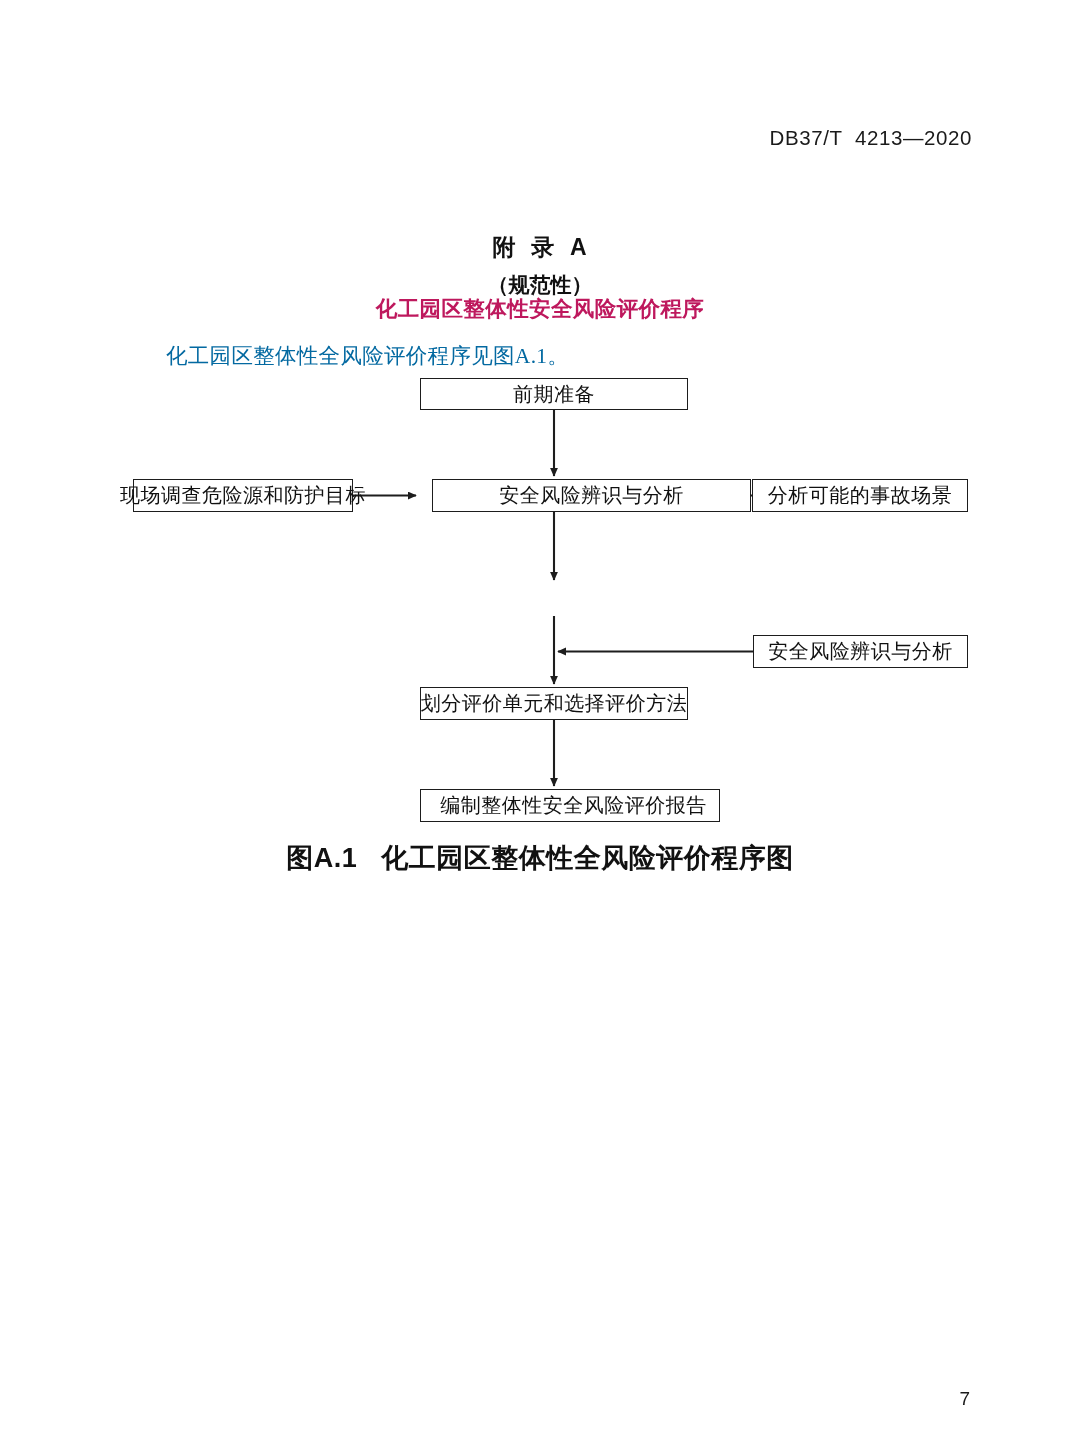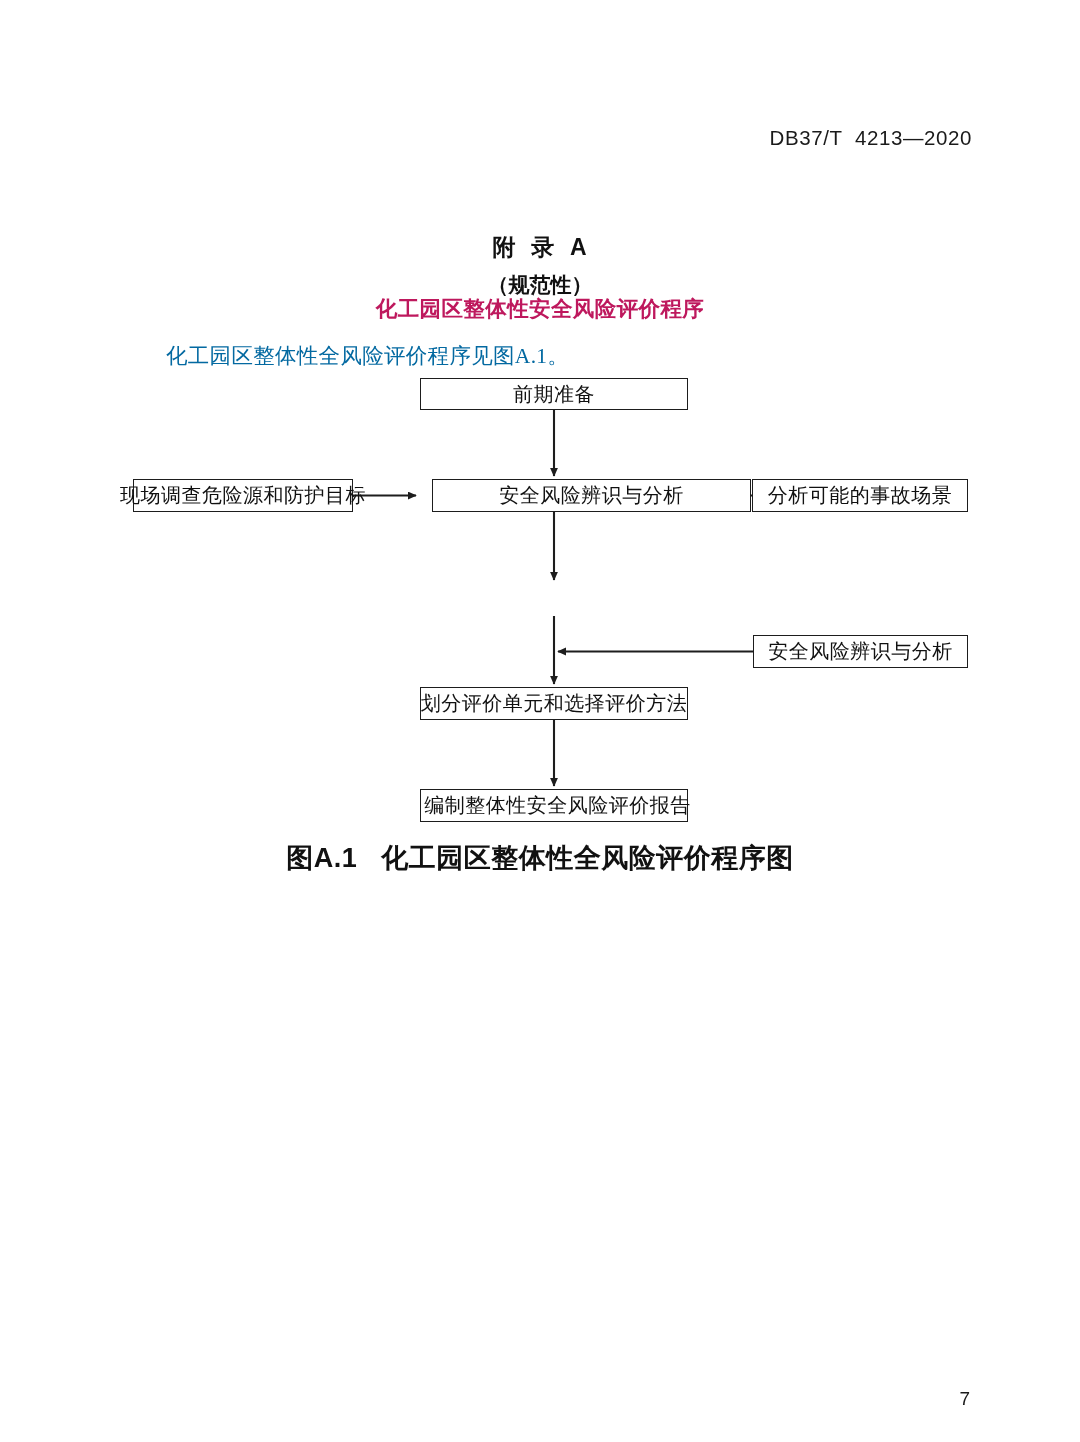--- a/index.html
+++ b/index.html
@@ -104,21 +104,21 @@
     white-space: nowrap;
     pointer-events: auto;
   }
   .n-prep      { left: 420px;  top: 378px; width: 268px; height: 32px; }
   .n-ident     { left: 432px;  top: 479px; width: 319px; height: 33px; }
   .n-survey    { left: 133px;  top: 479px; width: 220px; height: 33px; }
   .n-scenario  { left: 752px;  top: 479px; width: 216px; height: 33px; }
   .n-unit      { left: 420px;  top: 583px; width: 268px; height: 33px; }
   .n-quant     { left: 753px;  top: 635px; width: 215px; height: 33px; }
   .n-result    { left: 420px;  top: 687px; width: 268px; height: 33px; }
-  .n-report    { left: 420px;  top: 789px; width: 268px; height: 33px; padding-left: 7px; }
+  .n-report    { left: 420px;  top: 789px; width: 300px; height: 33px; padding-left: 7px; }
 
   
   .fig-caption {
     position: absolute;
     top: 840px;
     left: 0;
     width: 1080px;
     text-align: center;
     font-family: "Liberation Sans", "DejaVu Sans", sans-serif;
     font-weight: bold;

